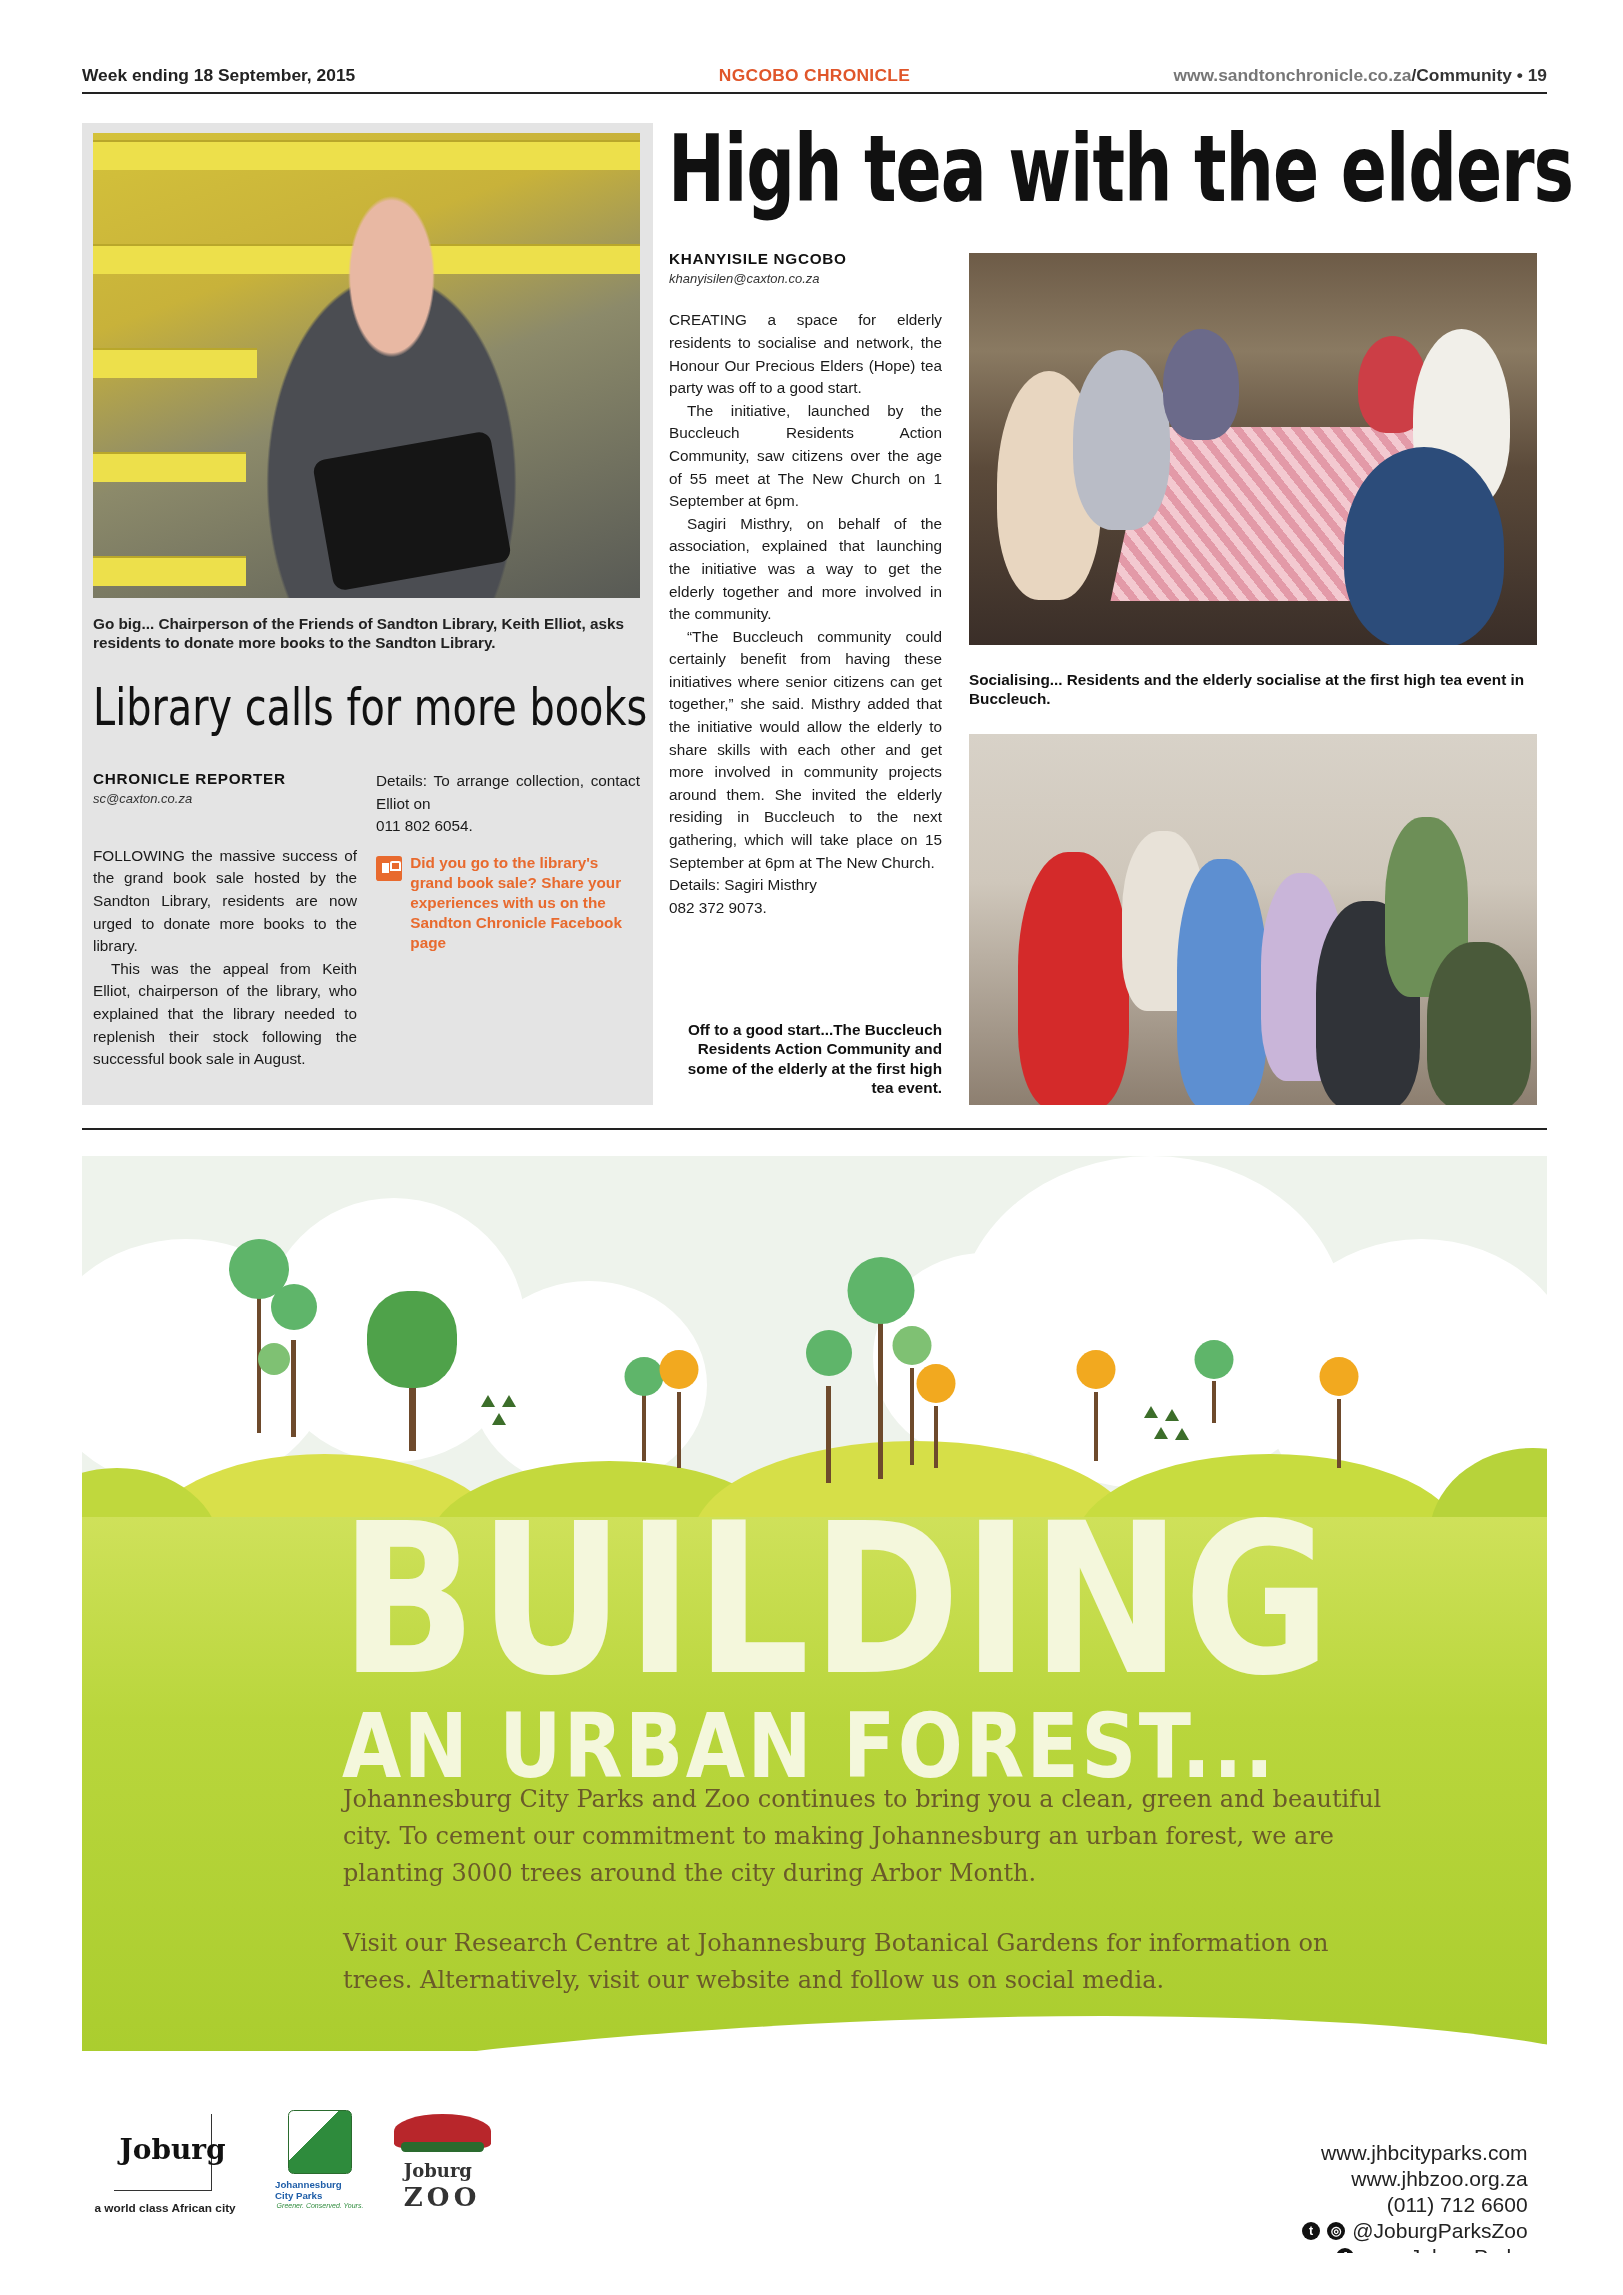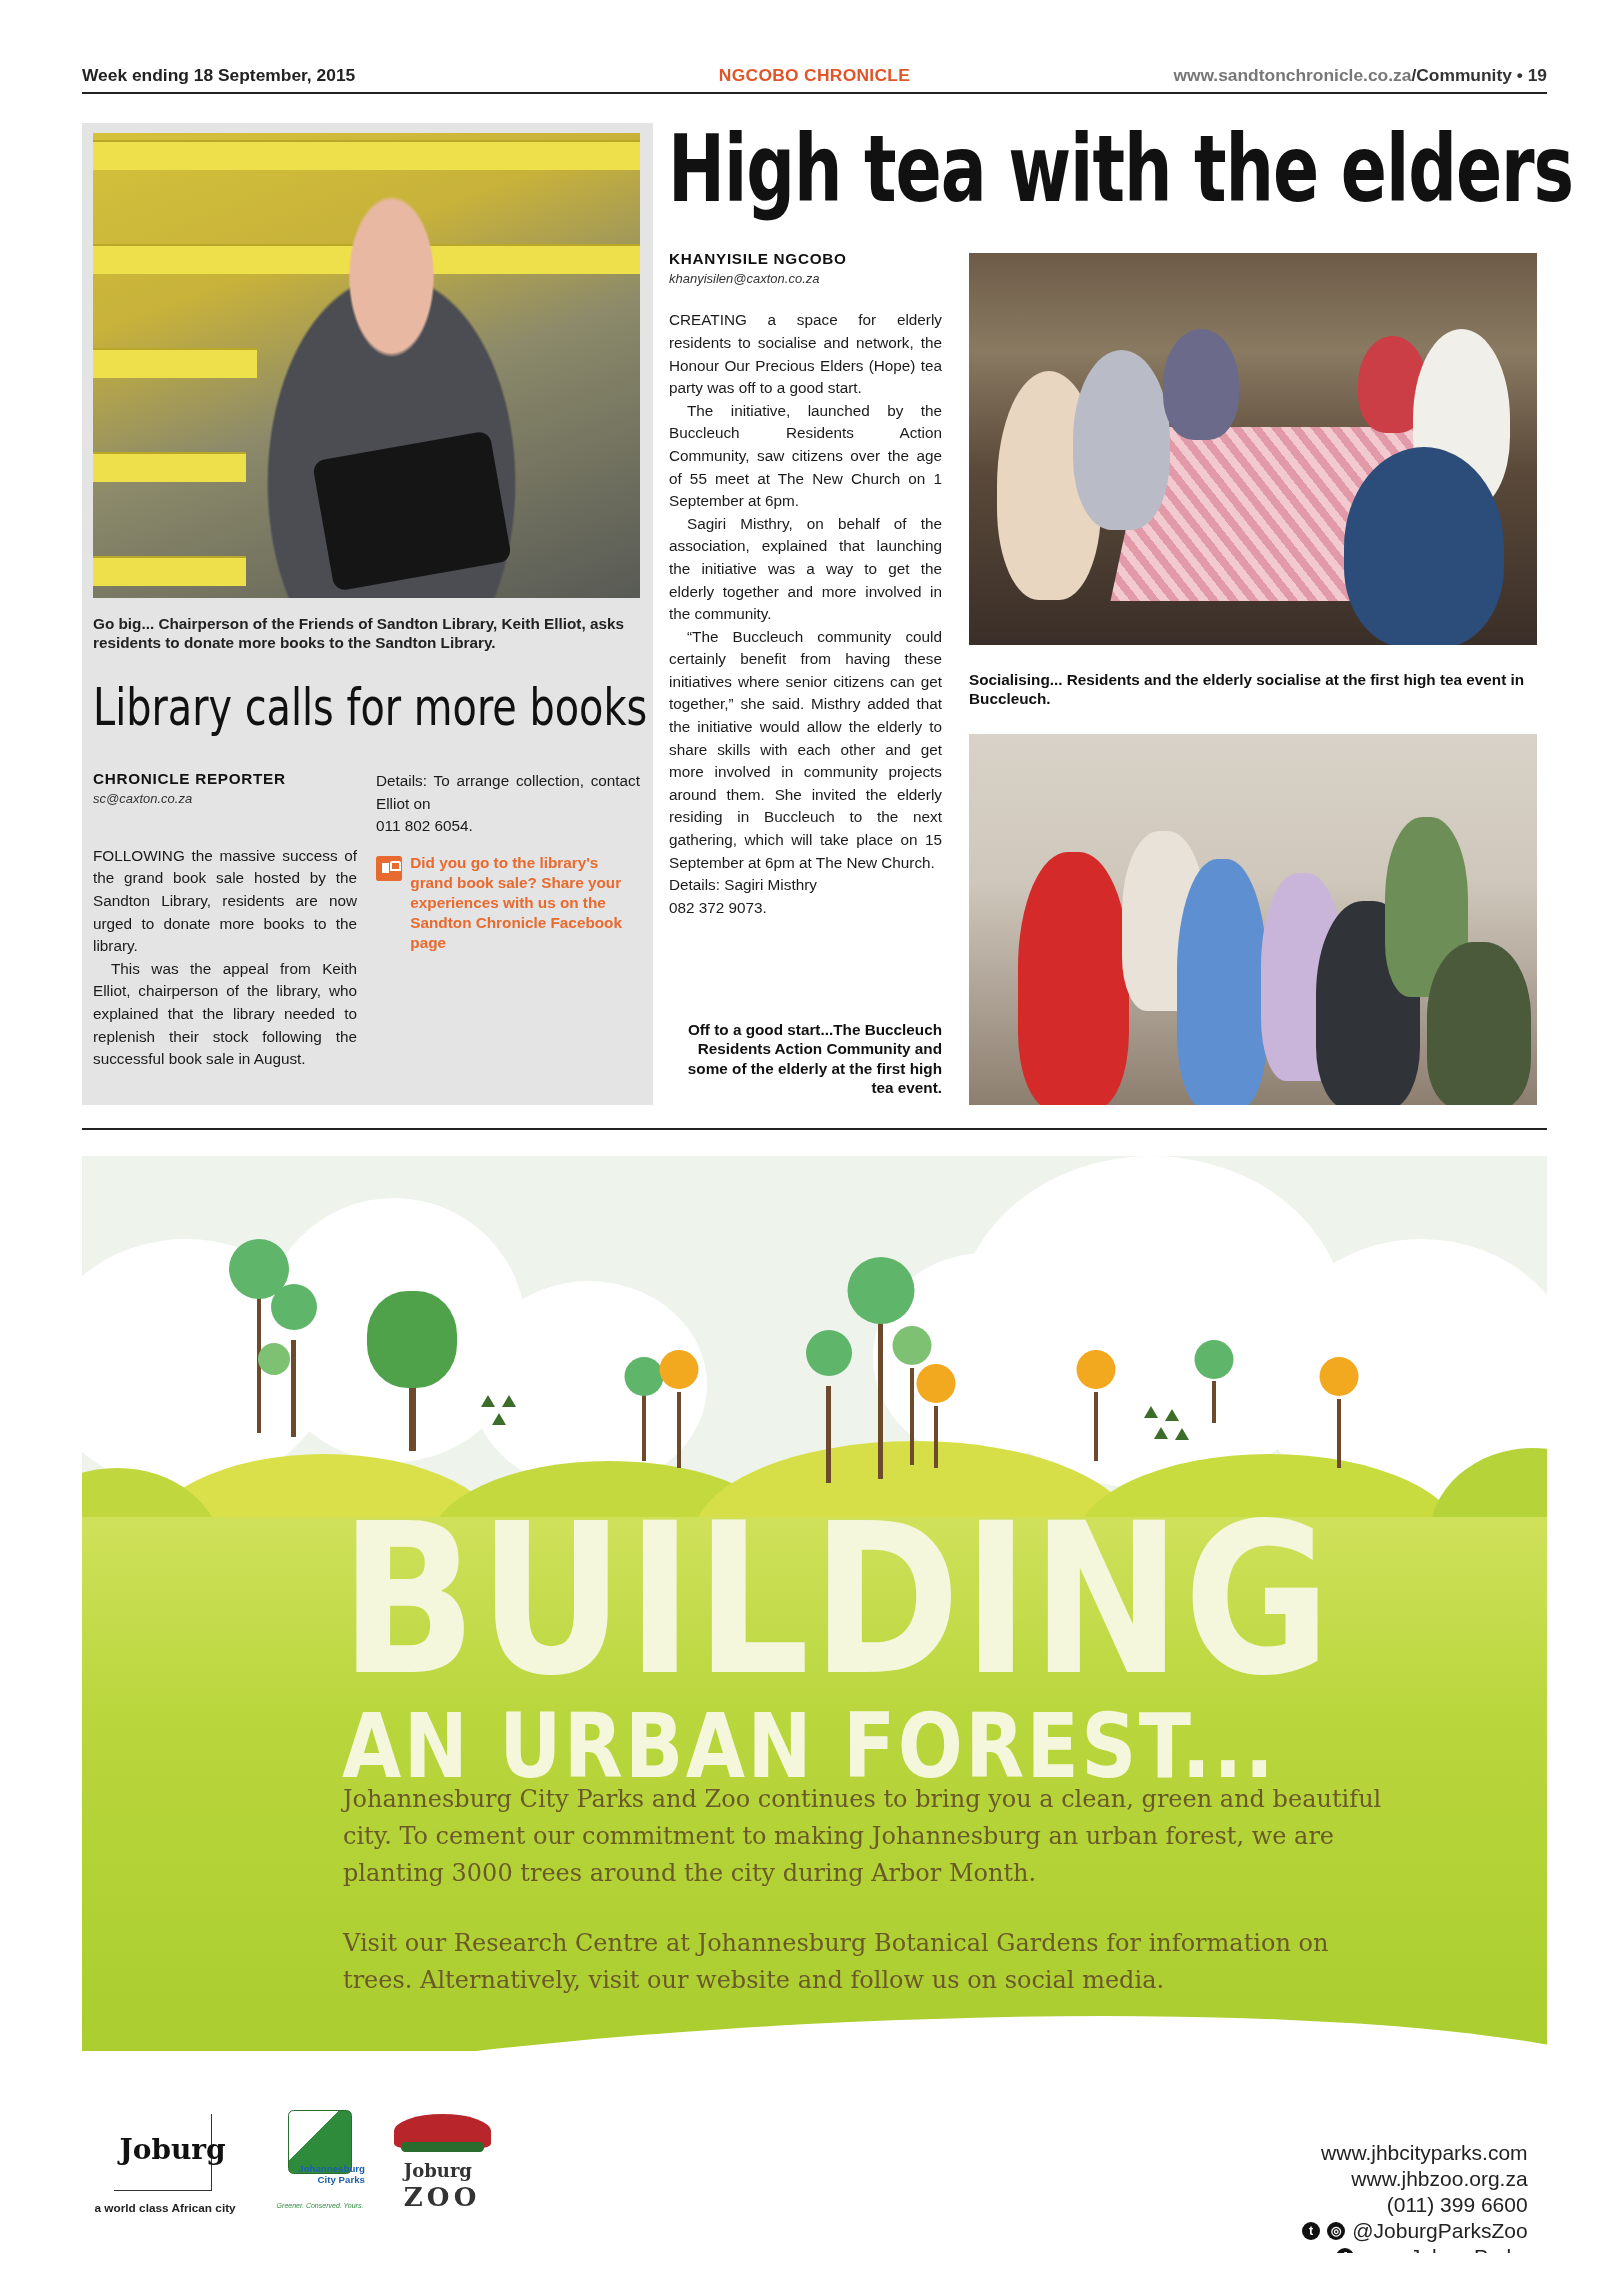--- a/index.html
+++ b/index.html
@@ -79,21 +79,21 @@
   .contacts { position:absolute; right:19.4px; top:984px; text-align:right; font-size:21px; line-height:26px; color:#222; }
   .social-row { display:flex; justify-content:flex-end; align-items:center; gap:7px; }
   .sicon { width:18px; height:18px; border-radius:50%; background:#111; color:#fff; font-size:12.5px; line-height:18px; text-align:center; font-weight:bold; display:inline-block; }
   .logo { position:absolute; }
   .joburg-logo { left:12.5px; top:958px; width:132px; height:111px; }
   .joburg-box { position:absolute; left:19.4px; top:0; width:97px; height:76px; border:1.4px solid #333; border-top:none; border-left:none; }
   .joburg-word { position:absolute; left:25px; top:19.4px; font-family:"DejaVu Serif", serif; font-size:28px; font-weight:bold; color:#111; }
   .joburg-tag { position:absolute; left:0; top:87px; font-size:11.8px; font-weight:bold; color:#222; white-space:nowrap; }
   .cp-logo { left:193px; top:954px; width:90px; height:111px; }
   .cp-emblem { position:absolute; left:12.5px; top:0; width:62px; height:62px; border:1.4px solid #2a6b2e; border-radius:5.6px; background:linear-gradient(135deg,#fff 0 40%,#2e8b3c 40% 100%); }
-  .cp-text { position:absolute; left:0; top:53px; width:90px; text-align:right; color:#1f5ea8; font-size:9.7px; line-height:11px; font-weight:bold; }
+  .cp-text { position:absolute; left:0; top:69px; width:90px; text-align:left; color:#1f5ea8; font-size:9.7px; line-height:11px; font-weight:bold; }
   .cp-tag { position:absolute; left:0; top:92px; width:90px; text-align:center; color:#2e8b3c; font-size:7px; font-style:italic; }
   .zoo-logo { left:305px; top:954px; width:111px; height:111px; }
   .zoo-animal { position:absolute; left:7px; top:4.2px; width:97px; height:35px; background:#b8262b; border-radius:60% 60% 20% 20%; }
   .zoo-animal::after { content:""; position:absolute; left:7px; top:28px; width:83px; height:9.7px; background:#2a6b2e; border-radius:4.2px; }
   .zoo-word { position:absolute; left:16.7px; top:50px; font-family:"DejaVu Serif", serif; font-weight:bold; font-size:18px; color:#333; }
   .zoo-word2 { position:absolute; left:16.7px; top:72px; font-family:"DejaVu Serif", serif; font-weight:bold; font-size:26px; color:#333; letter-spacing:4.2px; }
 </style>
 </head>
 <body>
 
@@ -270,21 +270,21 @@
   </div>
   <div class="logo zoo-logo">
     <div class="zoo-animal"></div>
     <div class="zoo-word">Joburg</div>
     <div class="zoo-word2">ZOO</div>
   </div>
 
   <div class="contacts">
     <div>www.jhbcityparks.com</div>
     <div>www.jhbzoo.org.za</div>
-    <div>(011) 399 6600</div>
+    <div>(011) 712 6600</div>
     <div class="social-row">
       <span class="sicon">t</span>
       <span class="sicon">◎</span>
       <span>@JoburgParksZoo</span>
     </div>
     <div class="social-row">
       <span class="sicon">f</span>
       <span style="display:inline-block;width:42px"></span>
       <span>JoburgParks</span>
     </div>

